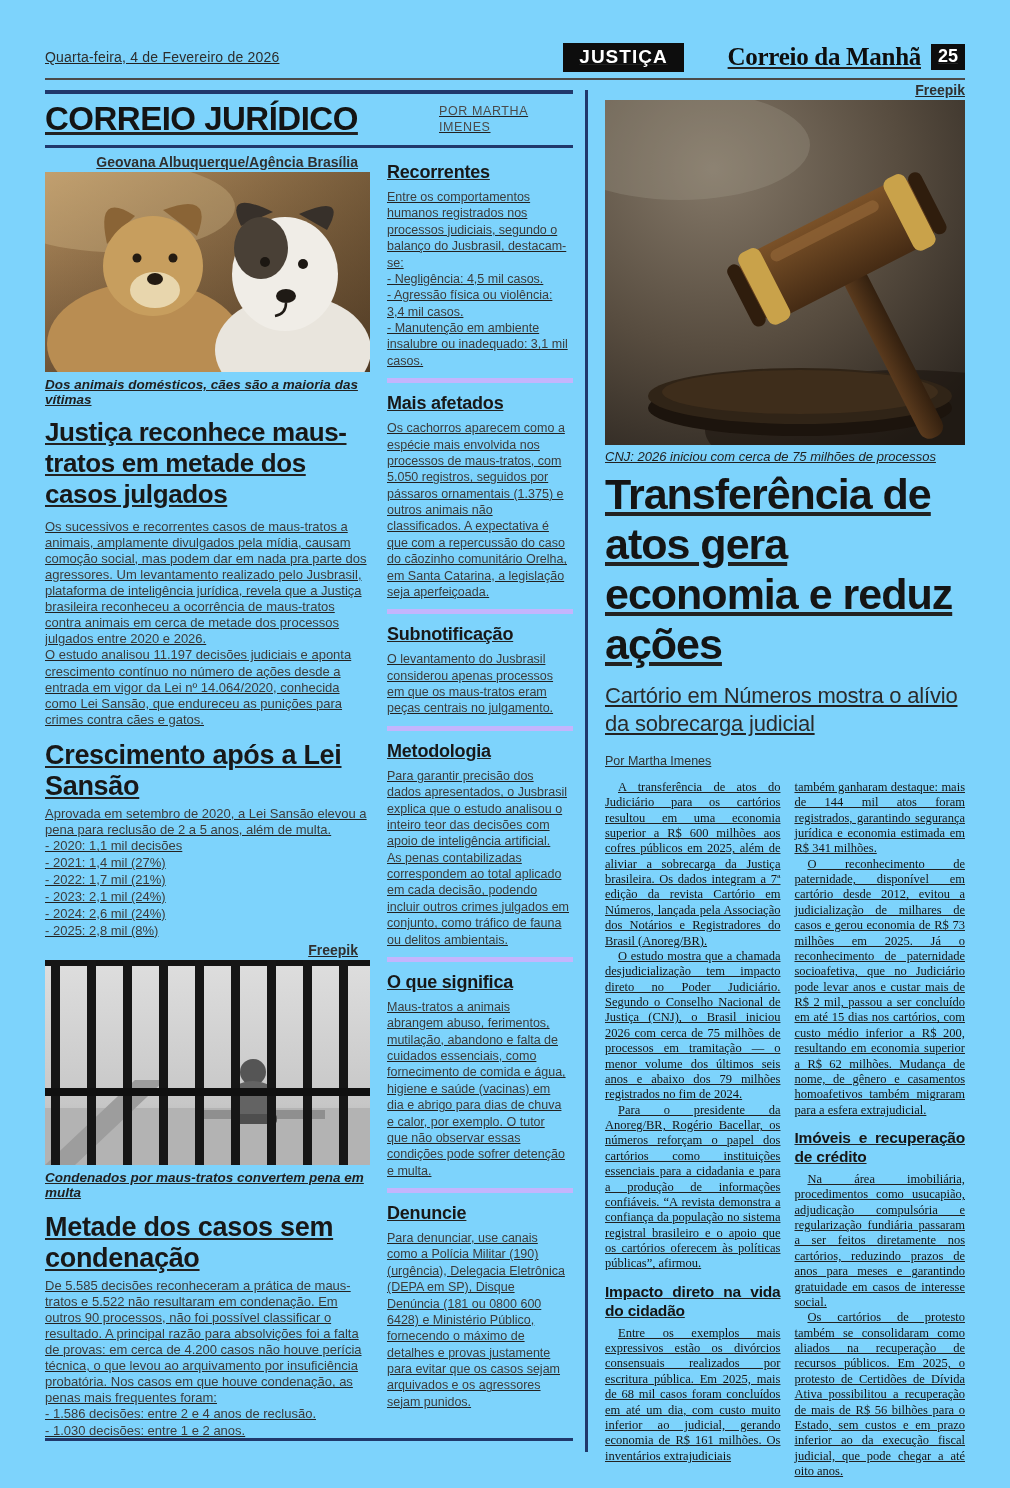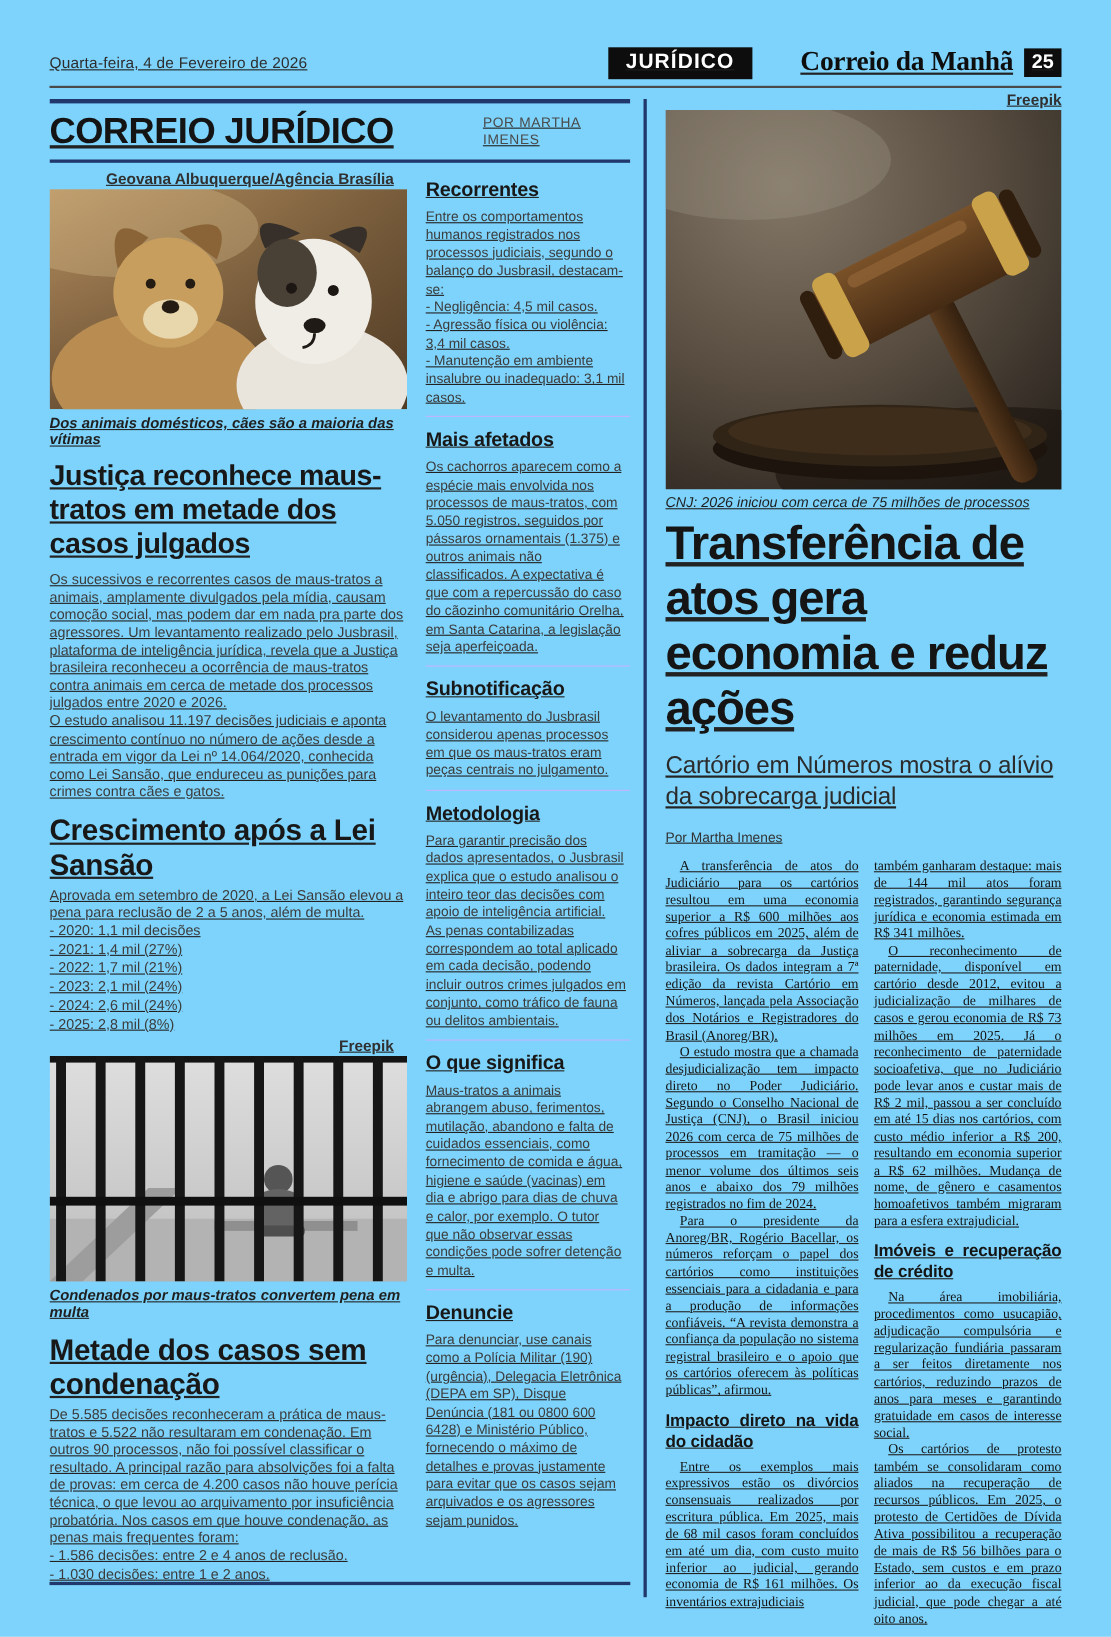--- a/index.html
+++ b/index.html
@@ -36,21 +36,21 @@
     margin:2px 0 2px; font-weight:600; }
   .photo-frame svg { display:block; width:100%; }
   .fcaption { font-size:13.5px; font-style:italic; font-weight:700; color:#1f1f1f; margin:5px 0 0; }
 
   .fheadline { font-size:26px; line-height:1.2; font-weight:700; color:#181818; margin:10px 0 8px; letter-spacing:-.4px; }
   .fbody p { font-size:13px; line-height:1.24; color:#3c3c3c; }
   .fheading { font-size:27px; font-weight:700; color:#181818; margin:12px 0 4px; letter-spacing:-.3px; }
   .stat-list div { font-size:13px; line-height:1.3; color:#3c3c3c; }
 
   .side-section { padding:8px 4px 9px 0; }
-  .side-section + .side-section { border-top:1px solid #c4b5fd; }
+  .side-section + .side-section { border-top:5px solid #c4b5fd; }
   .side-section h3 { font-size:18px; font-weight:700; color:#181818; margin:2px 0 6px; letter-spacing:-.2px; }
   .side-section p { font-size:12.5px; line-height:1.31; color:#3c3c3c; }
 
   .divider-v { width:3px; background:#20386b; height:1362px; margin:10px 17px 0 12px; flex-shrink:0; }
 
   
   .main-article { width:360px; }
   .acaption { font-size:13px; font-style:italic; color:#1f1f1f; margin:4px 0 2px; }
   .aheadline { font-size:43px; line-height:1.16; font-weight:700; color:#151515; letter-spacing:-1px; margin:6px 0 12px; }
   .asub { font-size:22px; line-height:1.28; color:#2b2b2b; font-weight:400; margin:0 0 16px; letter-spacing:-.2px; }
@@ -63,21 +63,21 @@
   .asubhead { font-family:"Liberation Sans", sans-serif; font-size:15.5px; font-weight:700;
     line-height:1.22; color:#151515; margin:11px 0 5px; letter-spacing:-.2px; }
 </style>
 </head>
 <body>
 
 <div class="page">
 
   <div class="header">
     <div class="header-date">Quarta-feira, 4 de Fevereiro de 2026</div>
-    <div class="section-badge">JURÍDICO</div>
+    <div class="section-badge">JUSTIÇA</div>
     <div class="masthead">Correio da Manhã</div>
     <div class="page-badge">25</div>
   </div>
   <div class="header-rule"></div>
 
   <div class="content">
 
     <div class="feature">
       <div class="feature-banner">
         <div class="feature-title">CORREIO JURÍDICO</div>

